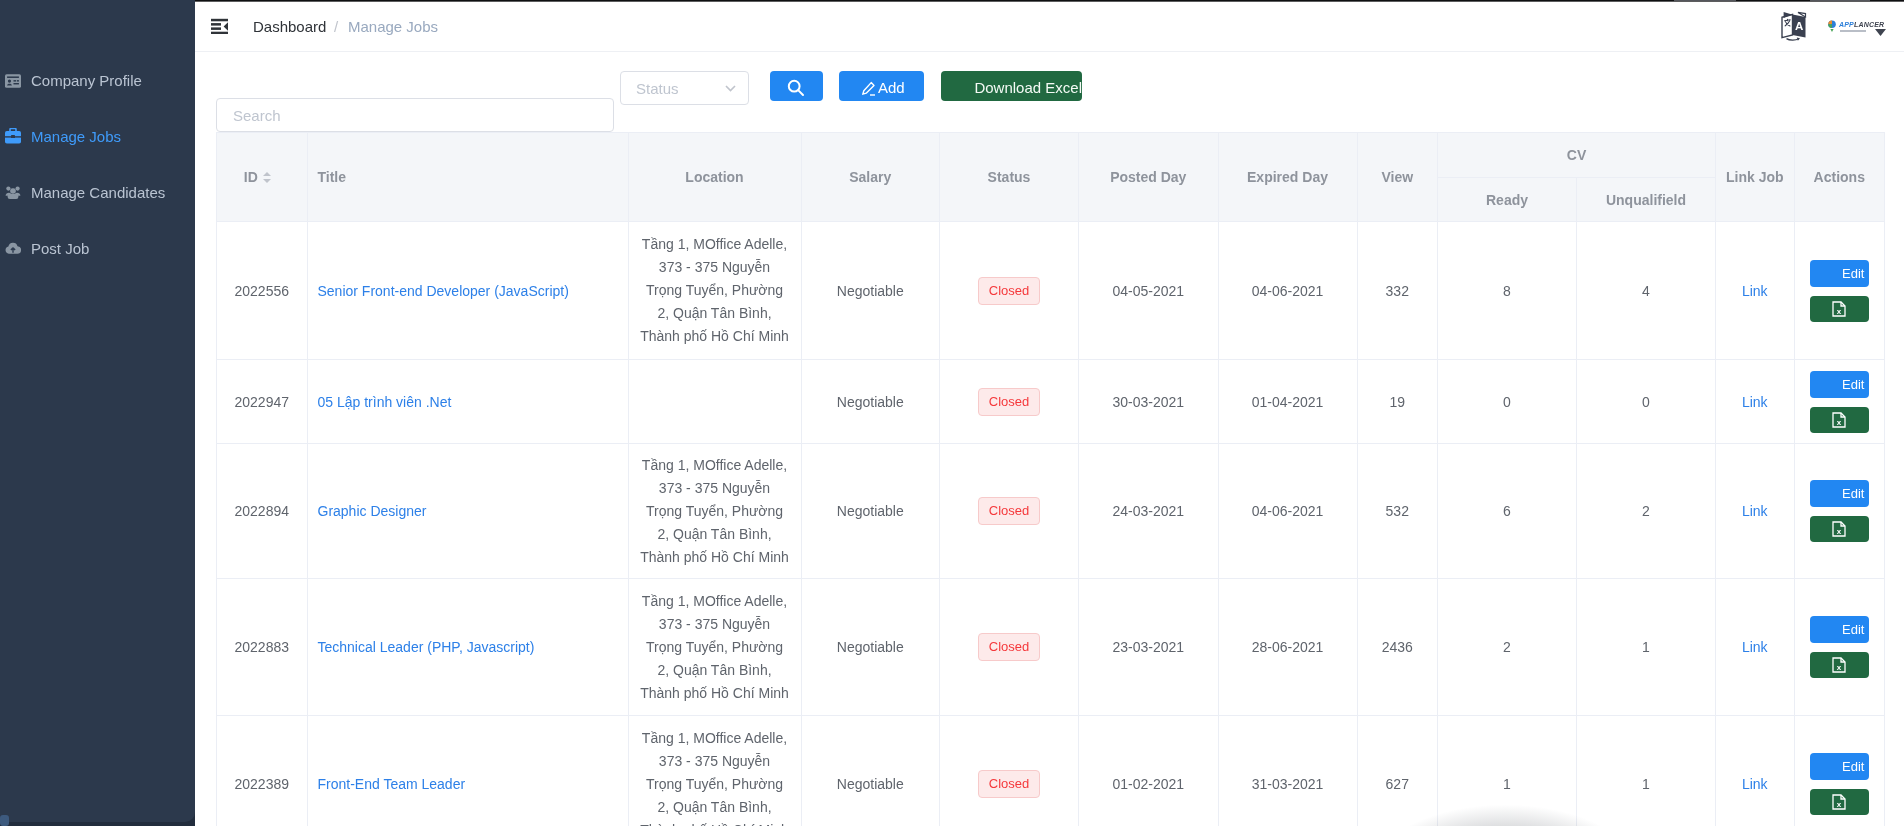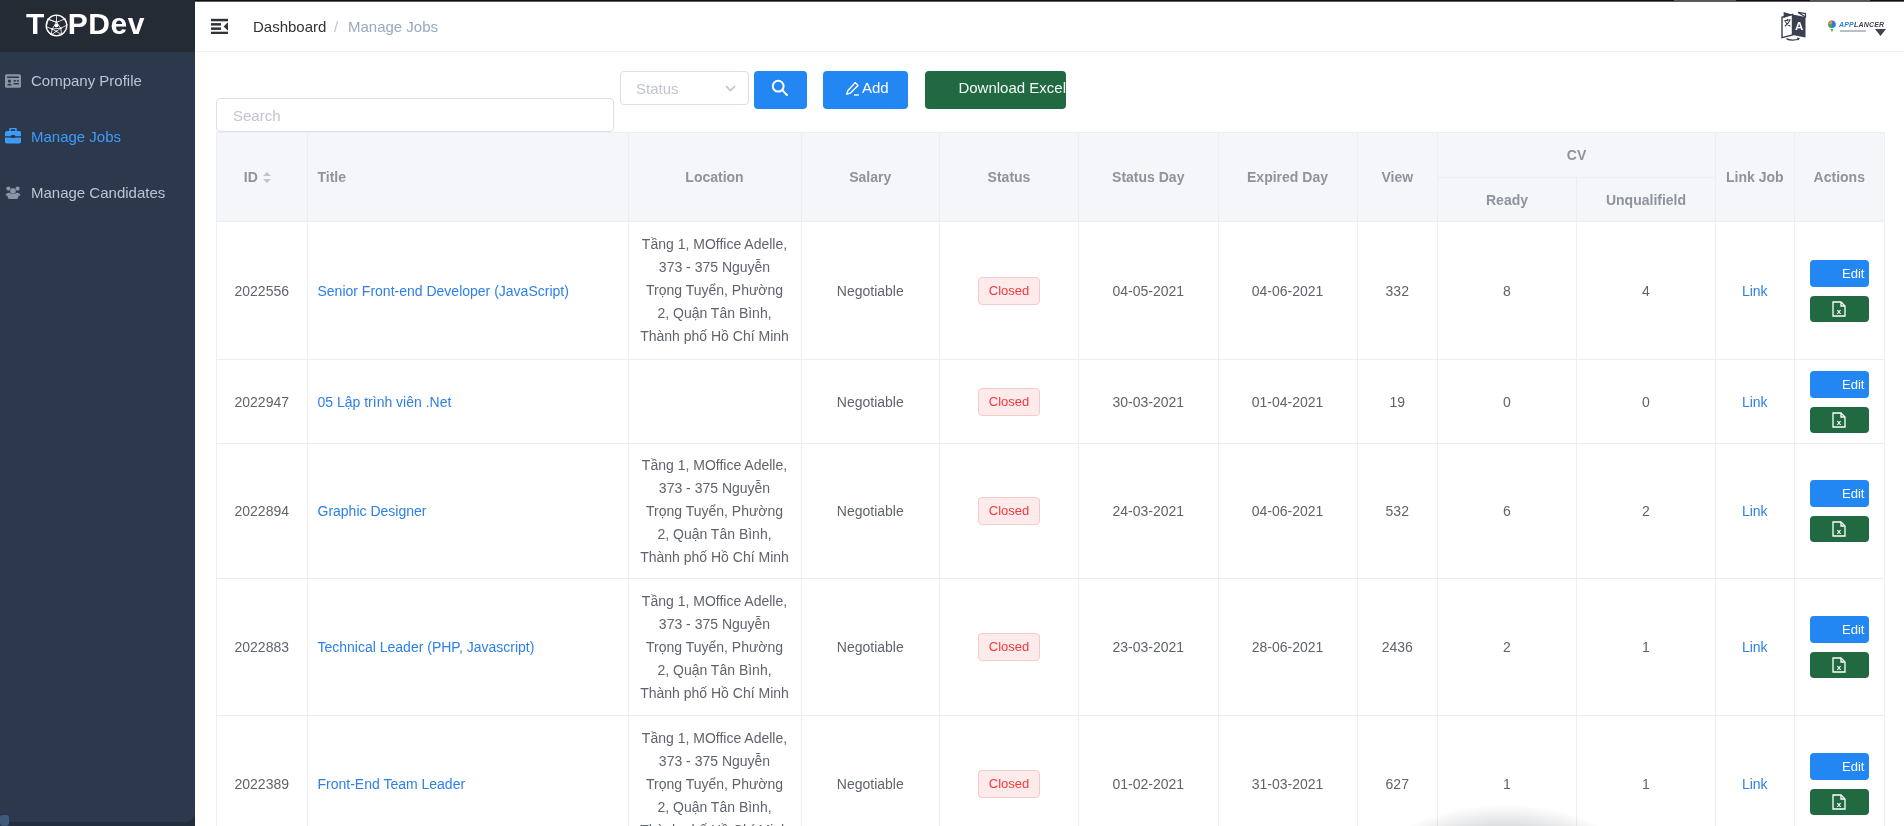--- a/index.html
+++ b/index.html
@@ -25,21 +25,21 @@
 #bcsep { left:334px; color:#c0c4cc; }
 #bc2 { left:348px; color:#99a9bf; }
 
 
 .inp { position:absolute; top:71px; height:34px; border:1px solid #dcdfe6; border-radius:4px; background:#fff; }
 #search-inp { left:216px; width:398px;margin-top:27px; }
 #search-ph { position:absolute; left:16px; top:8px; font-size:15px; color:#bfc5cf; }
 #status-sel { left:620px; width:129px; }
 #status-ph { position:absolute; left:15px; top:8px; font-size:15px; color:#bfc5cf; }
 #status-car { position:absolute; right:12px; top:13px; }
-.btn { position:absolute; top:71px; height:38px; border:none; border-radius:4px; color:#fff; }
+.btn { position:absolute; top:71px; height:30px; border:none; border-radius:4px; color:#fff;margin-left:16px; }
 #btn-search { left:754px; width:53px; background:#2287f2; }
 #btn-add { left:823px; width:85px; background:#2287f2; font-size:15px; }
 #btn-xls { left:925px; width:141px; background:#216941; font-size:15px; color:#f4faf5; text-align:right; line-height:34px; }
 
 
 #tbl { position:absolute; left:216px; top:132px; border-collapse:collapse; table-layout:fixed; width:1668px; font-size:14px; }
 #tbl th, #tbl td { border:1px solid #ebeef5; vertical-align:middle; padding:0 10px; }
 #tbl th { background:#f4f6f9; color:#8e939c; font-weight:bold; text-align:center; }
 #tbl td { color:#5f646c; text-align:center; }
 #tbl .lft { text-align:left; }
@@ -136,21 +136,21 @@
     <tbody>
         <tr style="height:45px;">
       <th rowspan="2" style="padding-right:18px;">ID <svg width="10" height="11" viewBox="0 0 10 11" style="vertical-align:-1px;">
               <path d="M5 0 L9 4 L1 4 Z" fill="#c0c4cc"></path>
               <path d="M5 11 L1 7 L9 7 Z" fill="#c0c4cc"></path>
             </svg></th>
       <th rowspan="2" class="lft">Title</th>
       <th rowspan="2">Location</th>
       <th rowspan="2">Salary</th>
       <th rowspan="2">Status</th>
-      <th rowspan="2">Status Day</th>
+      <th rowspan="2">Posted Day</th>
       <th rowspan="2">Expired Day</th>
       <th rowspan="2">View</th>
       <th colspan="2">CV</th>
       <th rowspan="2" style="white-space:nowrap;padding:0 4px;">Link Job</th>
       <th rowspan="2">Actions</th>
     </tr>
     <tr style="height:44px;">
       <th>Ready</th>
       <th>Unqualifield</th>
     </tr>
@@ -260,33 +260,20 @@
       </td>
     </tr>
   </tbody>
     </table>
 
   <div style="position:absolute;left:1350px;top:768px;width:330px;height:58px;background:radial-gradient(ellipse 185px 95px at 155px 105px, rgba(62,68,78,0.55), rgba(62,68,78,0) 72%);"></div>
 
   <div id="sidebar">
     <div id="menuwrap"></div>
     <div id="sbfoot"></div>
-    <div id="logo">
-      <div class="logotxt">T<svg width="23" height="23" viewBox="0 0 23 23" style="vertical-align:-3px;">
-        <circle cx="11.5" cy="11.5" r="10.3" stroke="#fff" stroke-width="1.3" fill="none"></circle>
-        <path d="M3.2 5.2 L11.5 8.3 L19.8 5.0 M1.3 12.8 L7.2 15.0 L15.8 14.2 L22.2 11.0 M11.5 8.3 L7.2 15.0 M11.5 8.3 L15.8 14.2 M6.2 21.0 L7.2 15.0 M16.6 20.6 L15.8 14.2 M3.2 5.2 L1.3 12.8 M19.8 5.0 L22.2 11.0 M11.5 1.2 L11.5 8.3 M11.5 8.3 L3.2 5.2 M6.2 21 L11.3 17.3 L16.6 20.6 M7.2 15 L11.3 17.3 L15.8 14.2 M2.2 17 L6.2 21" stroke="#fff" stroke-width="0.8" fill="none"></path>
-        <circle cx="11.5" cy="11.4" r="1.9" fill="#fff"></circle>
-        <circle cx="7.2" cy="15" r="1" fill="#fff"></circle>
-            <circle cx="15.8" cy="14.2" r="1" fill="#fff"></circle>
-        <circle cx="11.5" cy="8.3" r="1" fill="#fff"></circle>
-            <circle cx="3.2" cy="5.2" r="0.9" fill="#fff"></circle>
-        <circle cx="19.8" cy="5" r="0.9" fill="#fff"></circle>
-            <circle cx="11.3" cy="17.3" r="0.9" fill="#fff"></circle>
-      </svg>PDev</div>
-    </div>
     <div class="menu-item" style="top:52px;">
       <svg class="mi-ic" viewBox="0 0 20 17" style="height:14px;top:calc(50% + 1px);">
         <rect x="0" y="0" width="20" height="17" rx="2" fill="#8a96a3"></rect>
         <rect x="2.6" y="2.8" width="14.8" height="1.9" fill="#2c394c"></rect>
         <circle cx="5.6" cy="8.6" r="2" fill="#2c394c"></circle>
         <path d="M2.6 14.2 C2.6 11 8.6 11 8.6 14.2 Z" fill="#2c394c"></path>
         <rect x="10.6" y="7.4" width="3.4" height="1.8" fill="#2c394c"></rect>
         <rect x="15" y="7.4" width="2.4" height="1.8" fill="#2c394c"></rect>
         <rect x="10.6" y="11" width="6.8" height="1.8" fill="#2c394c"></rect>
       </svg>
@@ -305,15 +292,22 @@
       <svg class="mi-ic" viewBox="0 0 16 14">
         <circle cx="3.4" cy="3.6" r="2.1" fill="#8a96a3"></circle>
         <circle cx="12.6" cy="3.6" r="2.1" fill="#8a96a3"></circle>
         <rect x="5.2" y="3.2" width="5.6" height="5.6" rx="2.4" fill="#8a96a3"></rect>
         <path d="M0.6 10.8 C0.6 7.6 4.4 7 6 8.4 L4.6 10.8 Z" fill="#8a96a3"></path>
         <path d="M15.4 10.8 C15.4 7.6 11.6 7 10 8.4 L11.4 10.8 Z" fill="#8a96a3"></path>
         <rect x="2.6" y="9" width="10.8" height="5" rx="2.2" fill="#8a96a3"></rect>
       </svg>
       <span class="mi-tx">Manage Candidates</span>
     </div>
+    <div class="menu-item" style="top:220px;">
+      <svg class="mi-ic" viewBox="0 0 17 13">
+        <path d="M4 12.5 A3.8 3.8 0 0 1 3.6 5 A5 5 0 0 1 13.3 4.6 A3.6 3.6 0 0 1 13 12.5 Z" fill="#8a96a3"></path>
+        <path d="M8.5 11.5 L8.5 7 M8.5 6.2 L6.3 8.7 M8.5 6.2 L10.7 8.7" stroke="#2e3c50" stroke-width="1.5" fill="none"></path>
+      </svg>
+      <span class="mi-tx">Post Job</span>
+    </div>
   </div>
 
 </div>
 
 </body></html>

